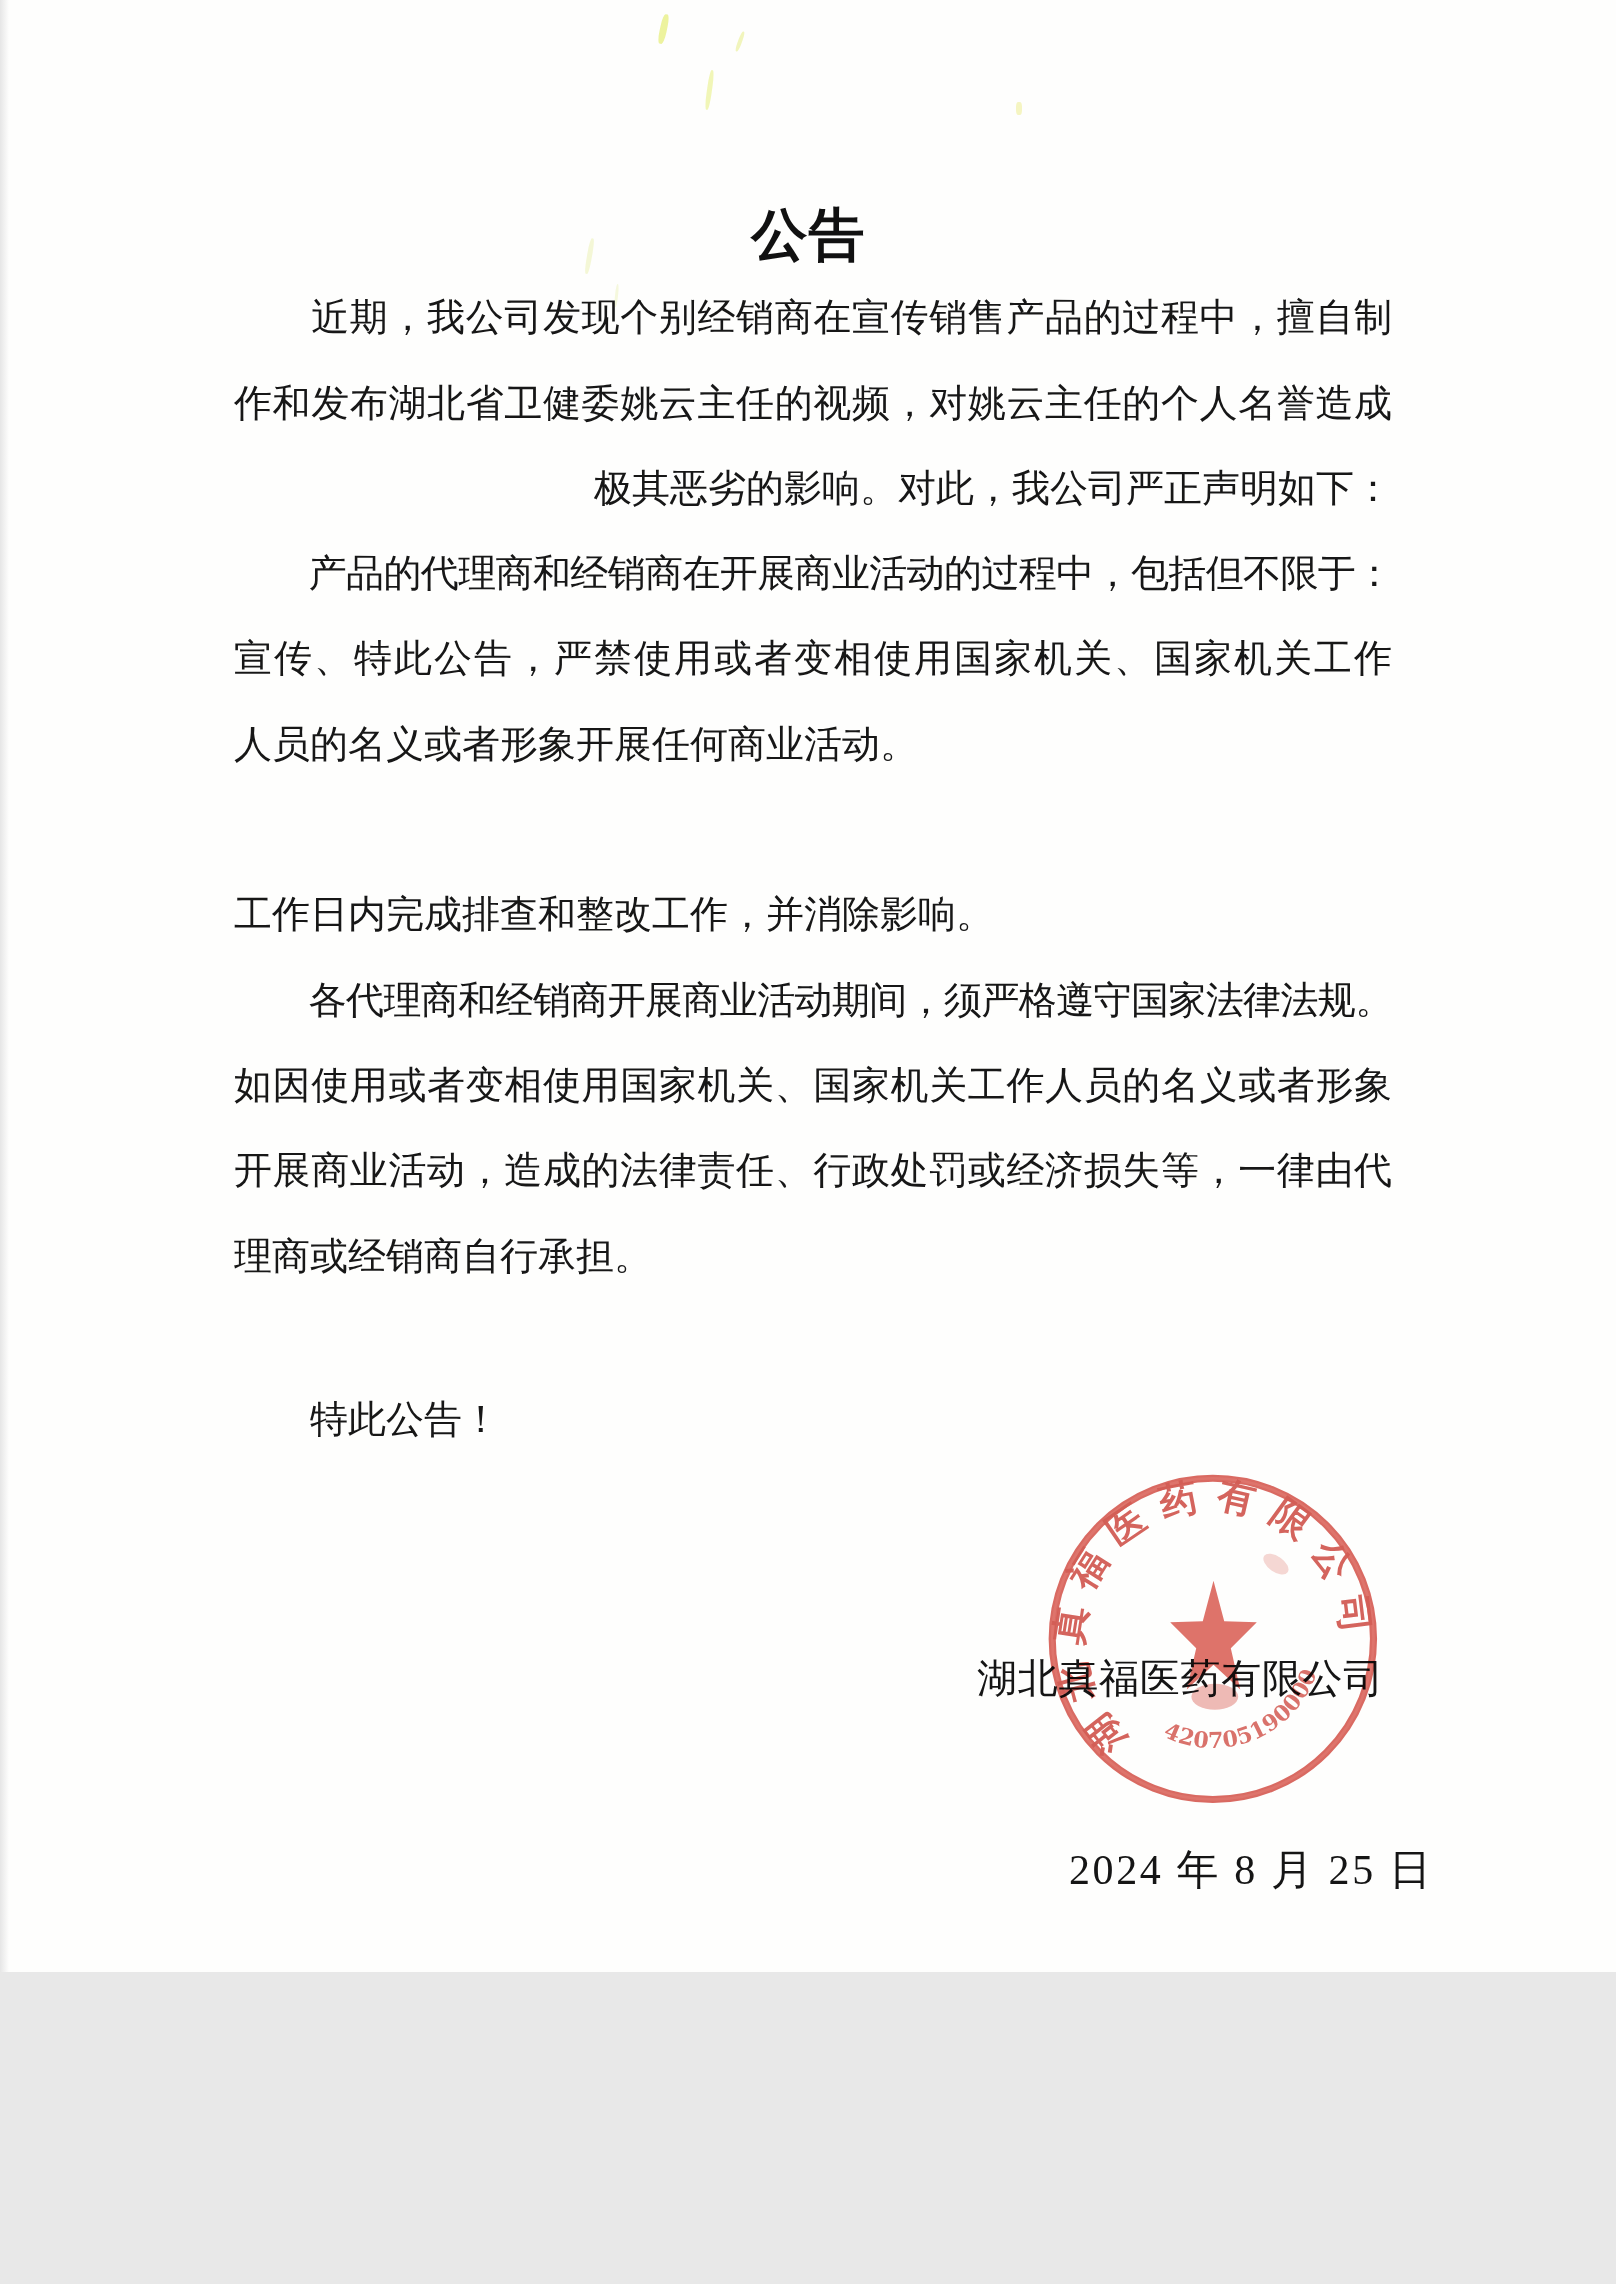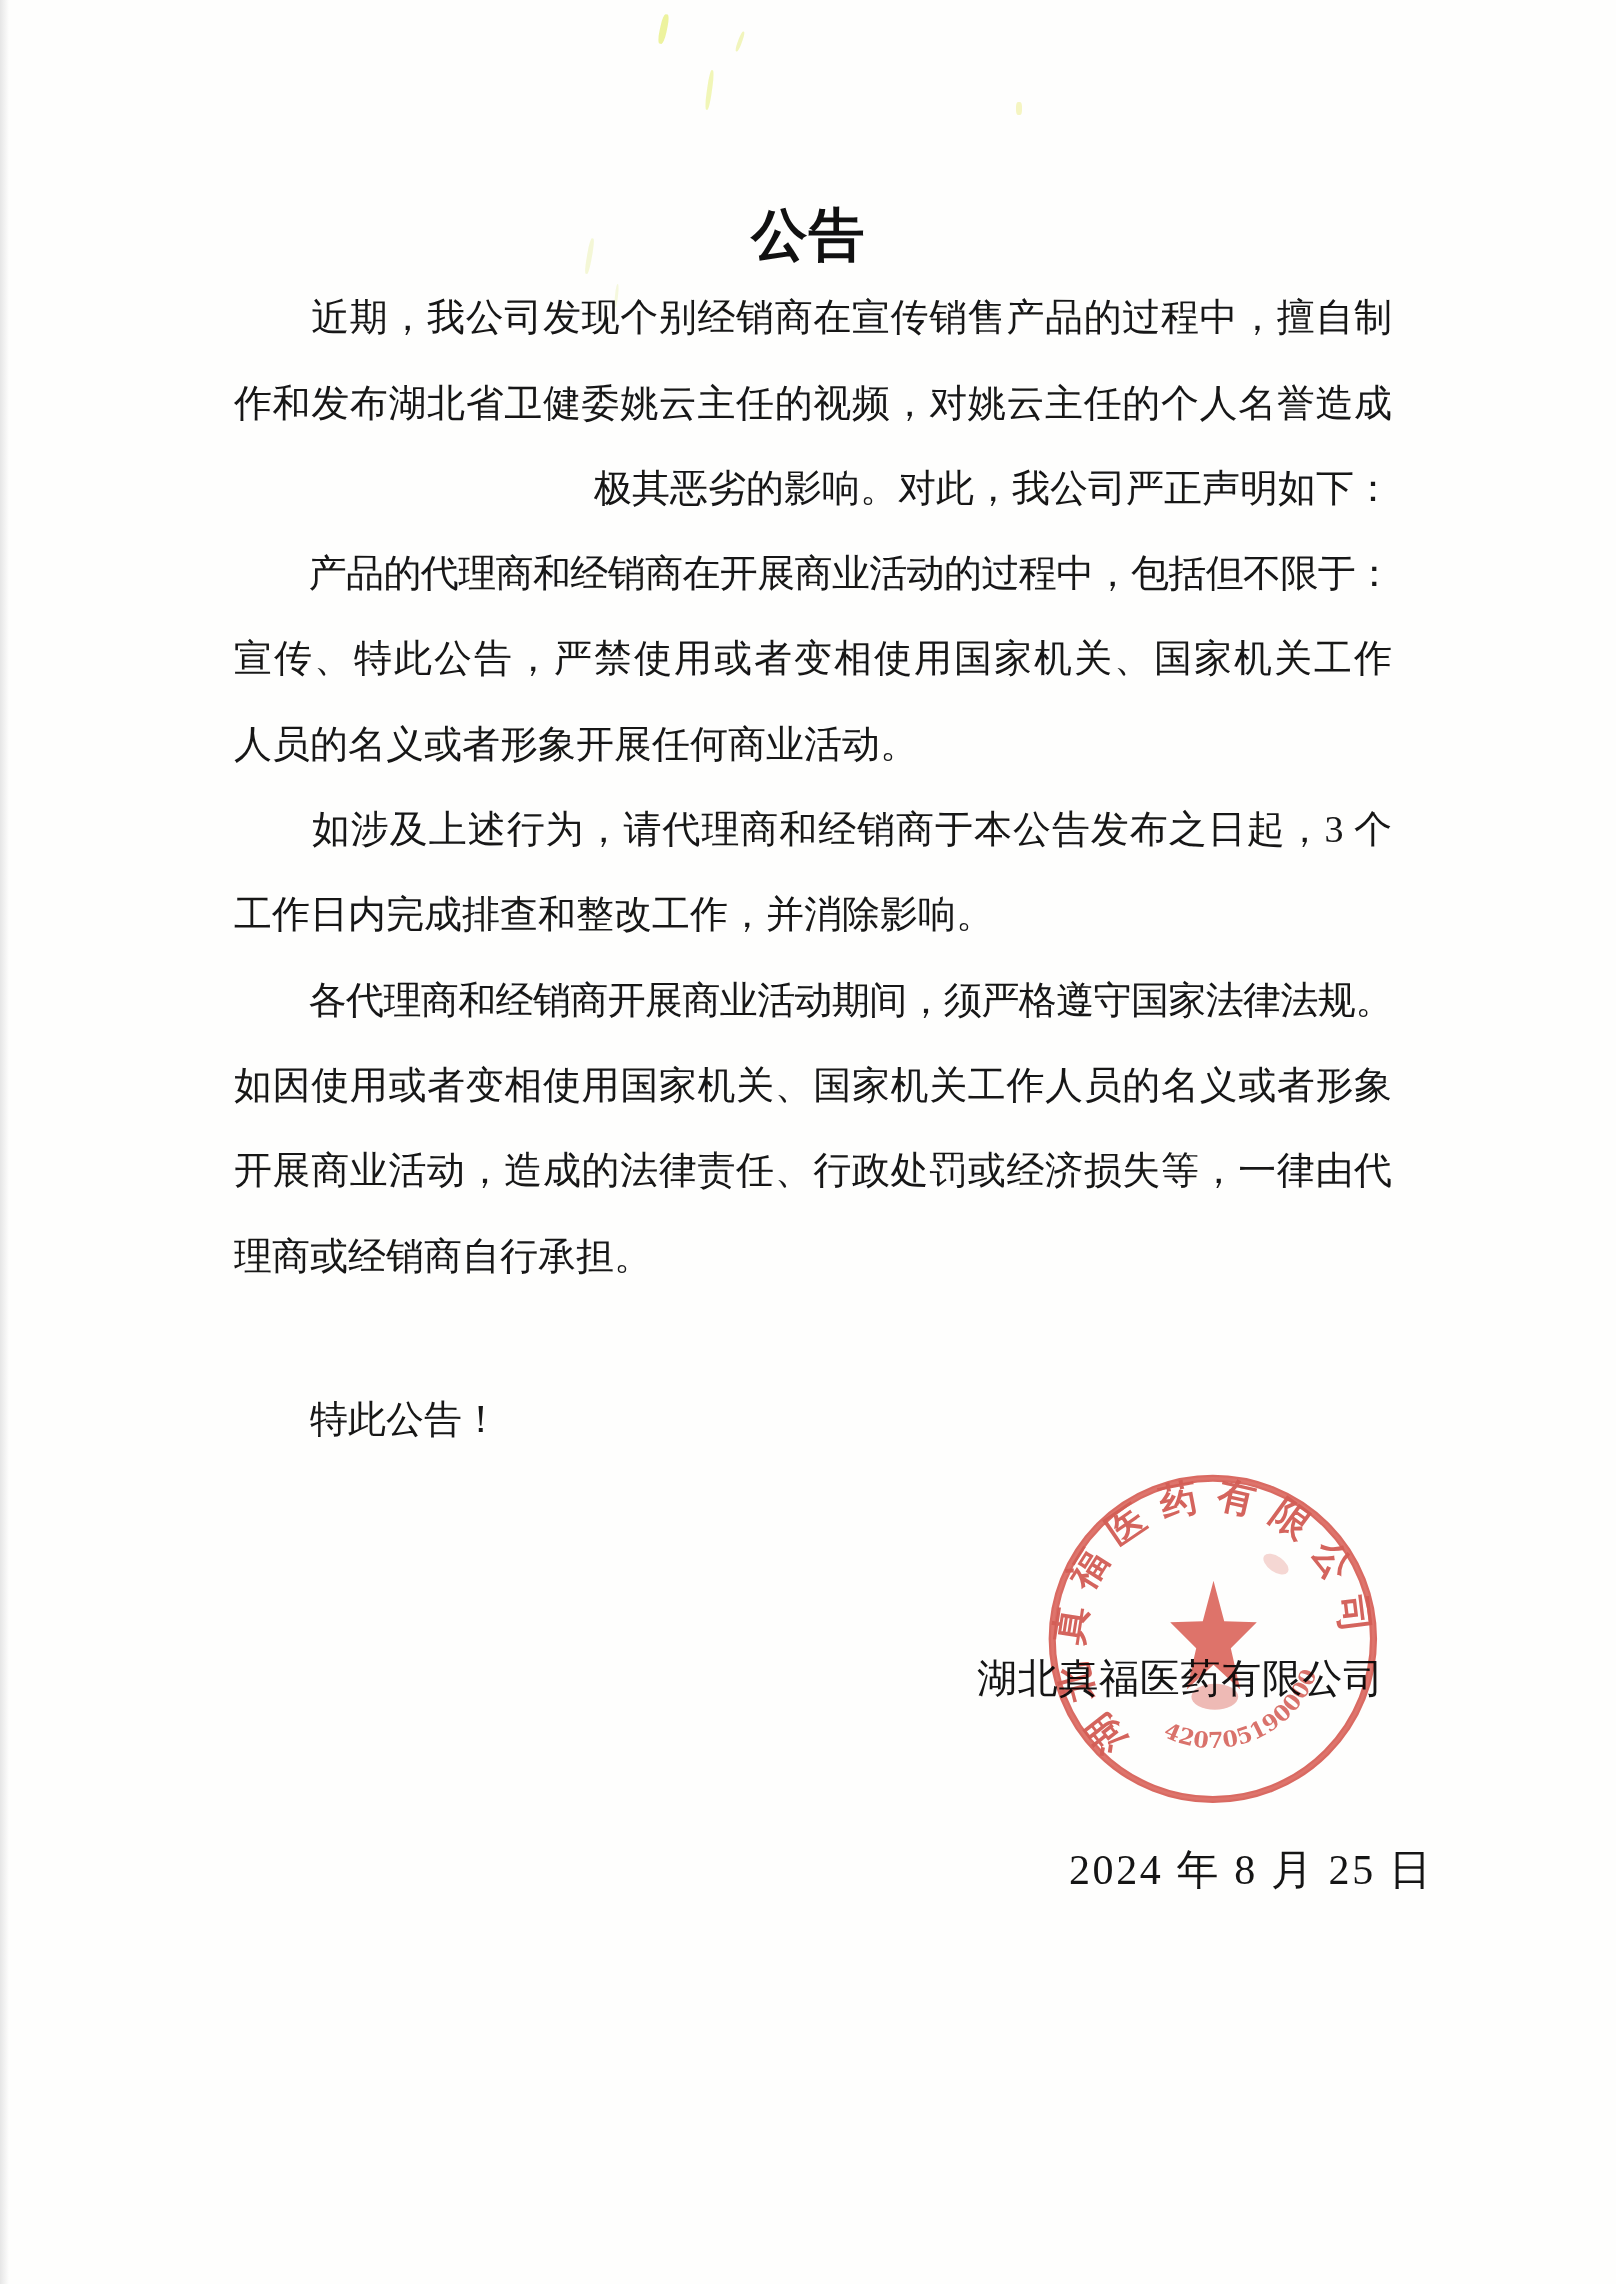--- a/index.html
+++ b/index.html
@@ -1,18 +1,18 @@
 <!DOCTYPE html>
 <html style="font-size:10.4px"><head>
 <meta charset="utf-8">
 <style>
   html,body{margin:0;padding:0;background:#e8e8e8;}
   .page{
     position:relative;
-    width:1617px;height:2284px;
+    width:1617px;height:1972px;
     background:#fefefd;
     overflow:hidden;
     font-family:"Liberation Serif","DejaVu Serif",serif;
     color:#161616;
   }
   .edge-shade{
     position:absolute;left:0;top:0;width:9px;height:100%;
     background:linear-gradient(90deg,rgba(120,120,125,.18),rgba(120,120,125,0));
   }
   .speck{position:absolute;border-radius:40%;}
@@ -73,21 +73,20 @@
   <div class="speck" style="left:1016px;top:102px;width:5.9px;height:13px;background:#e8e96a;opacity:.4;"></div>
 
   <div class="title">公告</div>
 
   <div class="ln jl" style="top:294px;">　　近期，我公司发现个别经销商在宣传销售产品的过程中，擅自制</div>
   <div class="ln jl" style="top:380px;">作和发布湖北省卫健委姚云主任的视频，对姚云主任的个人名誉造成</div>
   <div class="ln" style="top:465px;text-align:right;">极其恶劣的影响。对此，我公司严正声明如下：</div>
   <div class="ln jl tight" style="top:550px;">　　产品的代理商和经销商在开展商业活动的过程中，包括但不限于：</div>
   <div class="ln jl" style="top:635px;">宣传、特此公告，严禁使用或者变相使用国家机关、国家机关工作</div>
   <div class="ln" style="top:721px;">人员的名义或者形象开展任何商业活动。</div>
-  <div class="ln jl" style="top:806px;">　　如涉及上述行为，请代理商和经销商于本公告发布之日起，3 个</div>
   <div class="ln" style="top:891px;">工作日内完成排查和整改工作，并消除影响。</div>
   <div class="ln jl tight" style="top:977px;">　　各代理商和经销商开展商业活动期间，须严格遵守国家法律法规。</div>
   <div class="ln jl" style="top:1062px;">如因使用或者变相使用国家机关、国家机关工作人员的名义或者形象</div>
   <div class="ln jl" style="top:1147px;">开展商业活动，造成的法律责任、行政处罚或经济损失等，一律由代</div>
   <div class="ln" style="top:1233px;">理商或经销商自行承担。</div>
   <div class="ln" style="top:1396px;">　　特此公告！</div>
 
   <div class="sig company">湖北真福医药有限公司</div>
   <div class="sig date">2024 年 8 月 25 日</div>
 

